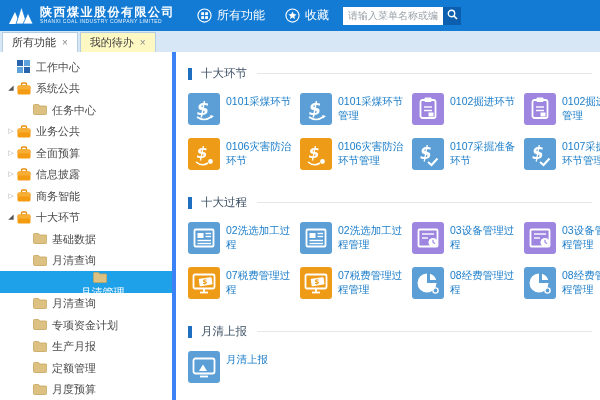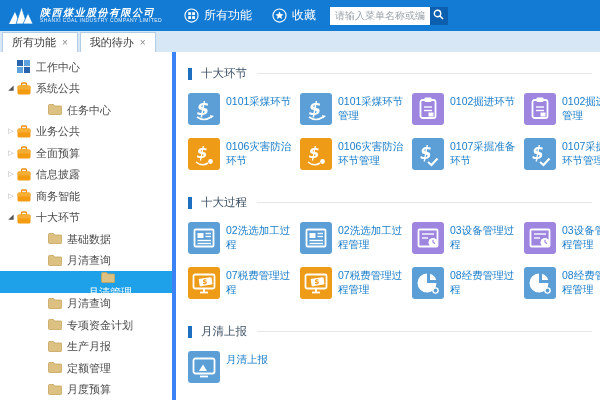--- a/index.html
+++ b/index.html
@@ -4,46 +4,46 @@
 <style>
   * { margin:0; padding:0; box-sizing:border-box; }
   html,body { width:600px; height:400px; overflow:hidden; background:#fff;
     font-family:"Liberation Sans","DejaVu Sans",sans-serif; }
   .app { width:600px; height:400px; display:flex; flex-direction:column; }
 
   
   .header { height:31px; background:#137bd4; display:flex; align-items:center; flex:none; }
   .logo { margin-left:8px; flex:none; display:flex; }
   .company { margin-left:6px; color:#fff; line-height:1.1; }
-  .company-cn { font-size:10px; font-weight:bold; letter-spacing:1.5px;font-style:italic; }
+  .company-cn { font-size:12px; font-weight:bold; letter-spacing:1.5px; }
   .company-en { font-size:5px; letter-spacing:.4px; opacity:.9; }
   .hmenu { display:flex; align-items:center; margin-left:22px; gap:20px; }
   .hmenu-item { display:flex; align-items:center; gap:5px; color:#fff; font-size:12px; cursor:pointer; white-space:nowrap; }
   .hsearch { margin-left:14px; display:flex; align-items:center; height:18px; }
   .hsearch input { width:100px; height:18px; border:none; font-size:10px; padding:0 5px; color:#333; outline:none; }
   .hsearch input::placeholder { color:#9aa3ab; }
   .hsearch button { width:18px; height:18px; border:none; background:#0c5fae; color:#fff; cursor:pointer;
     display:flex; align-items:center; justify-content:center; padding:0; }
 
   
   .tabbar { height:21px; background:#d8e7f5; display:flex; align-items:flex-end; padding-left:2px; flex:none; }
   .tab { height:20px; display:flex; align-items:center; gap:6px; padding:0 9px; font-size:11px; color:#3a3a3a;
-    background:#ffffff; border:1px solid #b4cde4; border-bottom:none; margin-right:2px; cursor:pointer; }
+    background:#fef9c3; border:1px solid #b4cde4; border-bottom:none; margin-right:2px; cursor:pointer; }
   .tab.active { background:#fff; }
   .tab .x { color:#8a8a8a; font-size:10px; }
 
   
   .bodywrap { flex:1; display:flex; overflow:hidden; }
   .sidebar { width:176px; flex:none; border-right:4px solid #3b82f6; padding-top:4px; background:#fff; }
   .srow { height:21.5px; display:flex; align-items:center; font-size:11px; color:#4a4a4a; cursor:pointer; white-space:nowrap; }
   .srow .arrow { width:12px; text-align:center; font-size:7px; color:#a9a9a9; flex:none; }
   .srow .arrow.exp { color:#555; }
   .srow .sic { width:14px; height:13px; margin-right:5px; flex:none; display:flex; }
   .srow.lvl0 { padding-left:5px; }
-  .srow.lvl1 { padding-left:48px; }
+  .srow.lvl1 { padding-left:33px; }
   .srow.sel { color:#fff; }
   .srow .slabel { padding-top:1px; }
 
   
   .main { flex:1; padding:2px 0 0 12px; overflow:hidden; background:#fff; }
   .sechead { display:flex; align-items:center; margin:12px 0 12px 0; }
   .secbar { width:4px; height:12px; background:#1f6fc0; flex:none; }
   .sectitle { font-size:11.5px; color:#3c5064; margin:0 10px 0 9px; white-space:nowrap; }
   .secline { flex:1; height:1px; background:#e7e7e7; margin-right:8px; }
   .grid { display:flex; flex-wrap:wrap; width:448px; }

